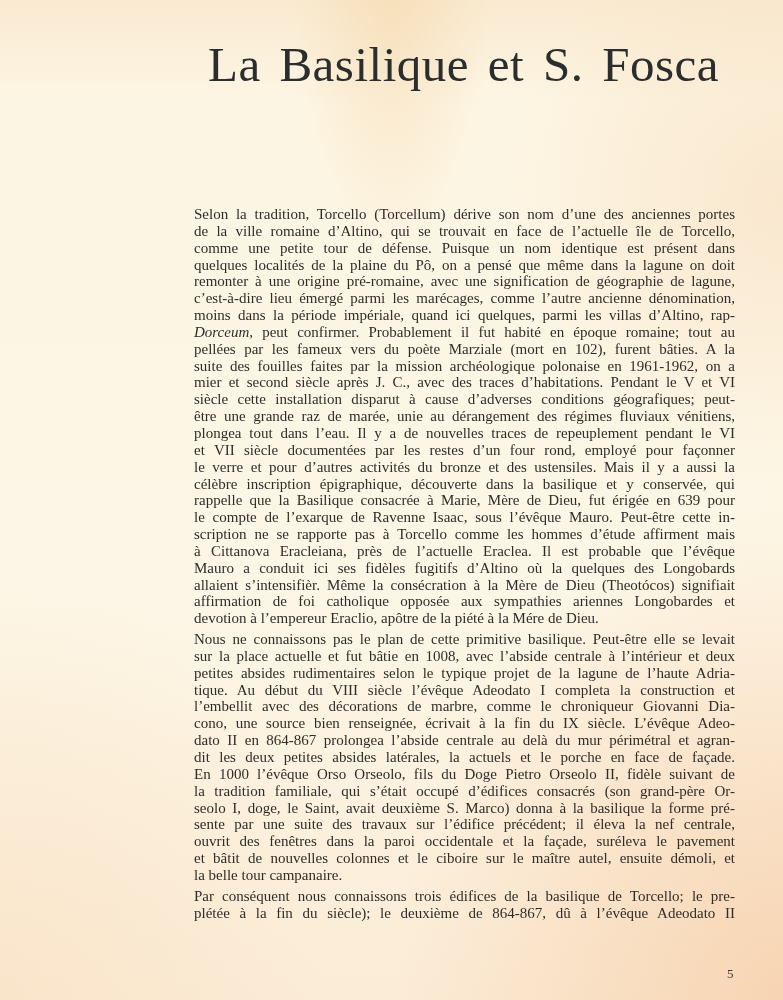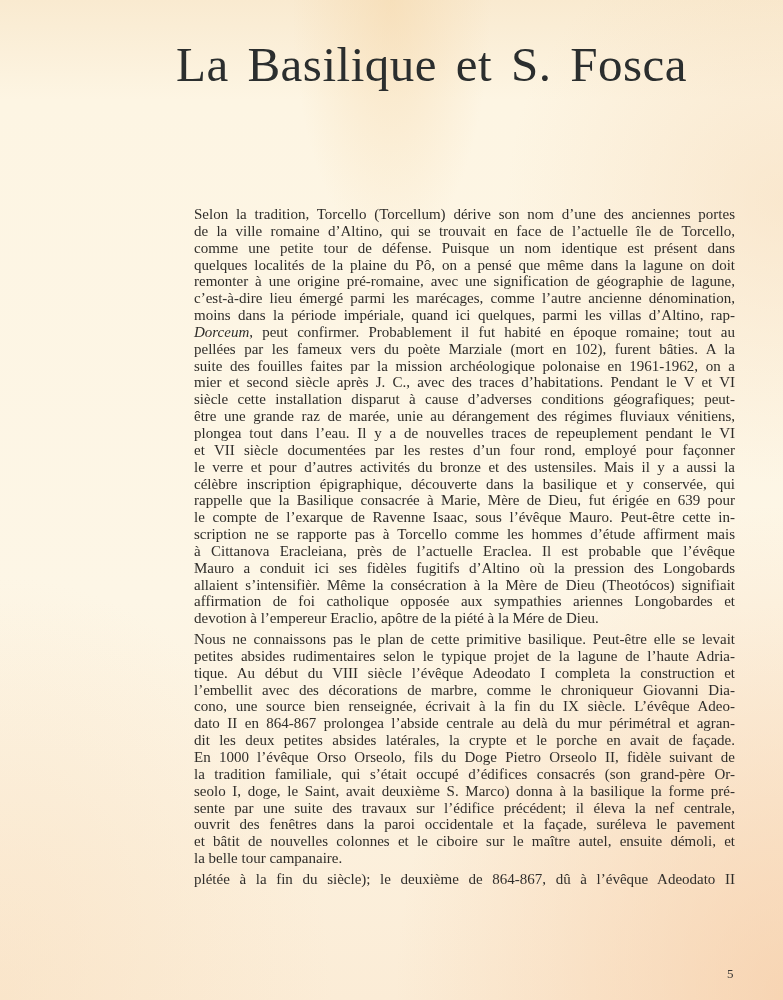--- a/index.html
+++ b/index.html
@@ -22,21 +22,21 @@
       color: #2f2e2c;
     }
     .page {
       position: absolute;
       left: 0; top: 0;
       width: 783px;
       height: 1000px;
     }
     .title {
       position: absolute;
-      left: 176px;
+      left: 208px;
       top: 36px;
       margin: 0;
       font-weight: normal;
       font-size: 49px;
       letter-spacing: 0.5px;
       word-spacing: 6px;
       color: #2b2e2e;
       white-space: nowrap;
       line-height: 1.2;
     }
@@ -99,40 +99,42 @@
         <span class="line">siècle cette installation disparut à cause d’adverses conditions géografiques; peut-</span>
         <span class="line">être une grande raz de marée, unie au dérangement des régimes fluviaux vénitiens,</span>
         <span class="line">plongea tout dans l’eau. Il y a de nouvelles traces de repeuplement pendant le VI</span>
         <span class="line">et VII siècle documentées par les restes d’un four rond, employé pour façonner</span>
         <span class="line">le verre et pour d’autres activités du bronze et des ustensiles. Mais il y a aussi la</span>
         <span class="line">célèbre inscription épigraphique, découverte dans la basilique et y conservée, qui</span>
         <span class="line">rappelle que la Basilique consacrée à Marie, Mère de Dieu, fut érigée en 639 pour</span>
         <span class="line">le compte de l’exarque de Ravenne Isaac, sous l’évêque Mauro. Peut-être cette in-</span>
         <span class="line">scription ne se rapporte pas à Torcello comme les hommes d’étude affirment mais</span>
         <span class="line">à Cittanova Eracleiana, près de l’actuelle Eraclea. Il est probable que l’évêque</span>
-        <span class="line">Mauro a conduit ici ses fidèles fugitifs d’Altino où la pression des Longobards</span>
+        <span class="line">Mauro a conduit ici ses fidèles fugitifs d’Altino où la quelques des Longobards</span>
         <span class="line">allaient s’intensifièr. Même la consécration à la Mère de Dieu (Theotócos) signifiait</span>
         <span class="line">affirmation de foi catholique opposée aux sympathies ariennes Longobardes et</span>
         <span class="line last">devotion à l’empereur Eraclio, apôtre de la piété à la Mére de Dieu.</span>
       </p>
       <p class="para">
         <span class="line">Nous ne connaissons pas le plan de cette primitive basilique. Peut-être elle se levait</span>
+        <span class="line">sur la place actuelle et fut bâtie en 1008, avec l’abside centrale à l’intérieur et deux</span>
         <span class="line">petites absides rudimentaires selon le typique projet de la lagune de l’haute Adria-</span>
         <span class="line">tique. Au début du VIII siècle l’évêque Adeodato I completa la construction et</span>
         <span class="line">l’embellit avec des décorations de marbre, comme le chroniqueur Giovanni Dia-</span>
         <span class="line">cono, une source bien renseignée, écrivait à la fin du IX siècle. L’évêque Adeo-</span>
         <span class="line">dato II en 864-867 prolongea l’abside centrale au delà du mur périmétral et agran-</span>
-        <span class="line">dit les deux petites absides latérales, la crypte et le porche en avait de façade.</span>
+        <span class="line">dit les deux petites absides latérales, la actuels et le porche en face de façade.</span>
         <span class="line">En 1000 l’évêque Orso Orseolo, fils du Doge Pietro Orseolo II, fidèle suivant de</span>
         <span class="line">la tradition familiale, qui s’était occupé d’édifices consacrés (son grand-père Or-</span>
         <span class="line">seolo I, doge, le Saint, avait deuxième S. Marco) donna à la basilique la forme pré-</span>
         <span class="line">sente par une suite des travaux sur l’édifice précédent; il éleva la nef centrale,</span>
         <span class="line">ouvrit des fenêtres dans la paroi occidentale et la façade, suréleva le pavement</span>
         <span class="line">et bâtit de nouvelles colonnes et le ciboire sur le maître autel, ensuite démoli, et</span>
         <span class="line last">la belle tour campanaire.</span>
       </p>
       <p class="para">
+        <span class="line">Par conséquent nous connaissons trois édifices de la basilique de Torcello; le pre-</span>
         <span class="line">plétée à la fin du siècle); le deuxième de 864-867, dû à l’évêque Adeodato II</span>
       </p>
     </div>
 
   <div class="page-number">5</div>
 </div>
 
 </body></html>

